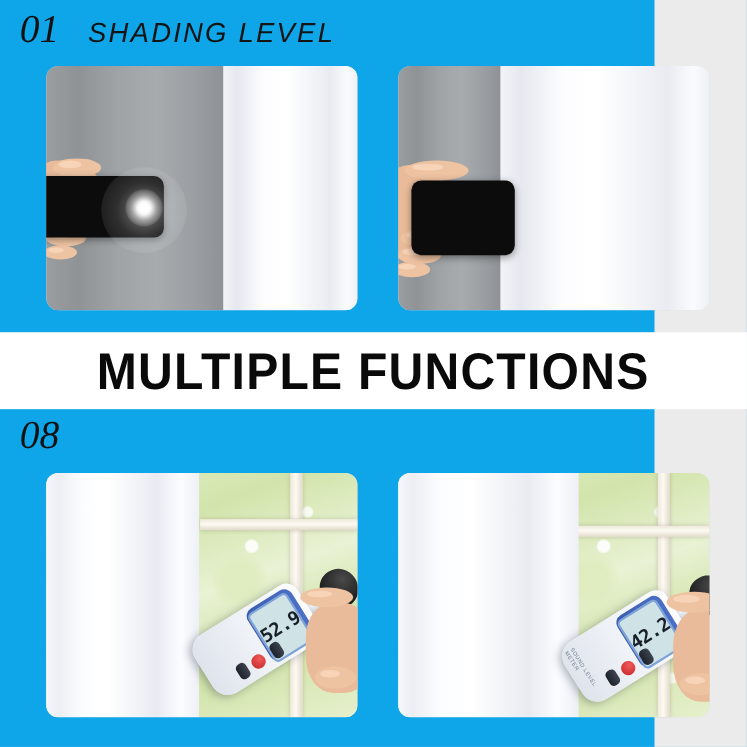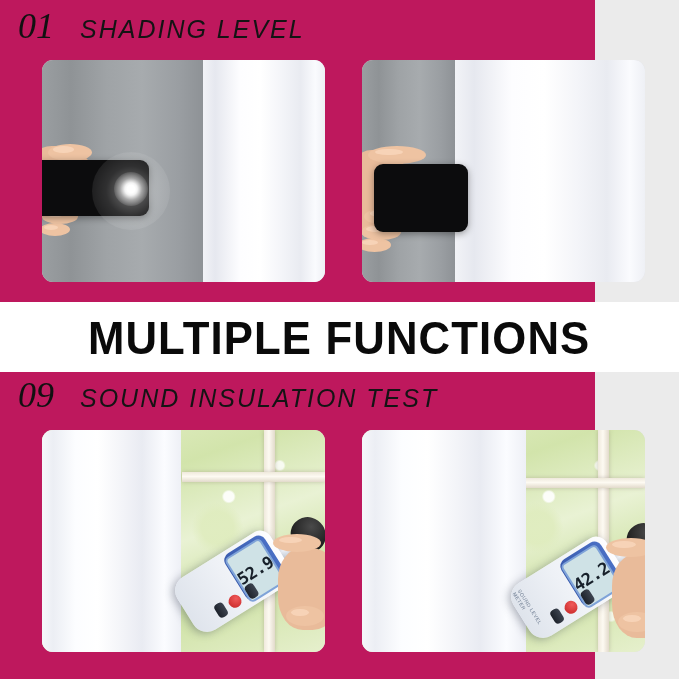--- a/index.html
+++ b/index.html
@@ -12,21 +12,21 @@
     background: #ebebeb;
     font-family: "Liberation Sans", sans-serif;
     overflow: hidden;
     position: relative;
   }
 
   .page {
     position: relative;
     width: 595px;
     height: 679px;
-    background: #be185d;
+    background: #0ea5e9;
   }
 
   
   .section-head {
     position: absolute;
     left: 0;
     width: 679px;
     display: flex;
     align-items: baseline;
     box-sizing: border-box;
@@ -313,22 +313,21 @@
 
       <div class="phone" style="left:12px; top:104px; width:94px; height:68px;"></div>
     </div>
   </div>
 
   <div class="banner">
     <span class="banner-text">MULTIPLE FUNCTIONS</span>
   </div>
 
   <div class="section-head head-02">
-    <span class="sec-num">09</span>
-    <span class="sec-title">SOUND INSULATION TEST</span>
+    <span class="sec-num">08</span>
   </div>
 
   <div class="panel p-bl">
     <div class="layer">
       <div class="foliage" style="left:0; right:0;"></div>
 
       <div class="mullion-v" style="left:222px; top:0; width:11px; height:222px;"></div>
       <div class="mullion-h" style="left:140px; top:42px; width:143px; height:10px;"></div>
 
       <div class="curtain-sheer" style="width:49%;"></div>

